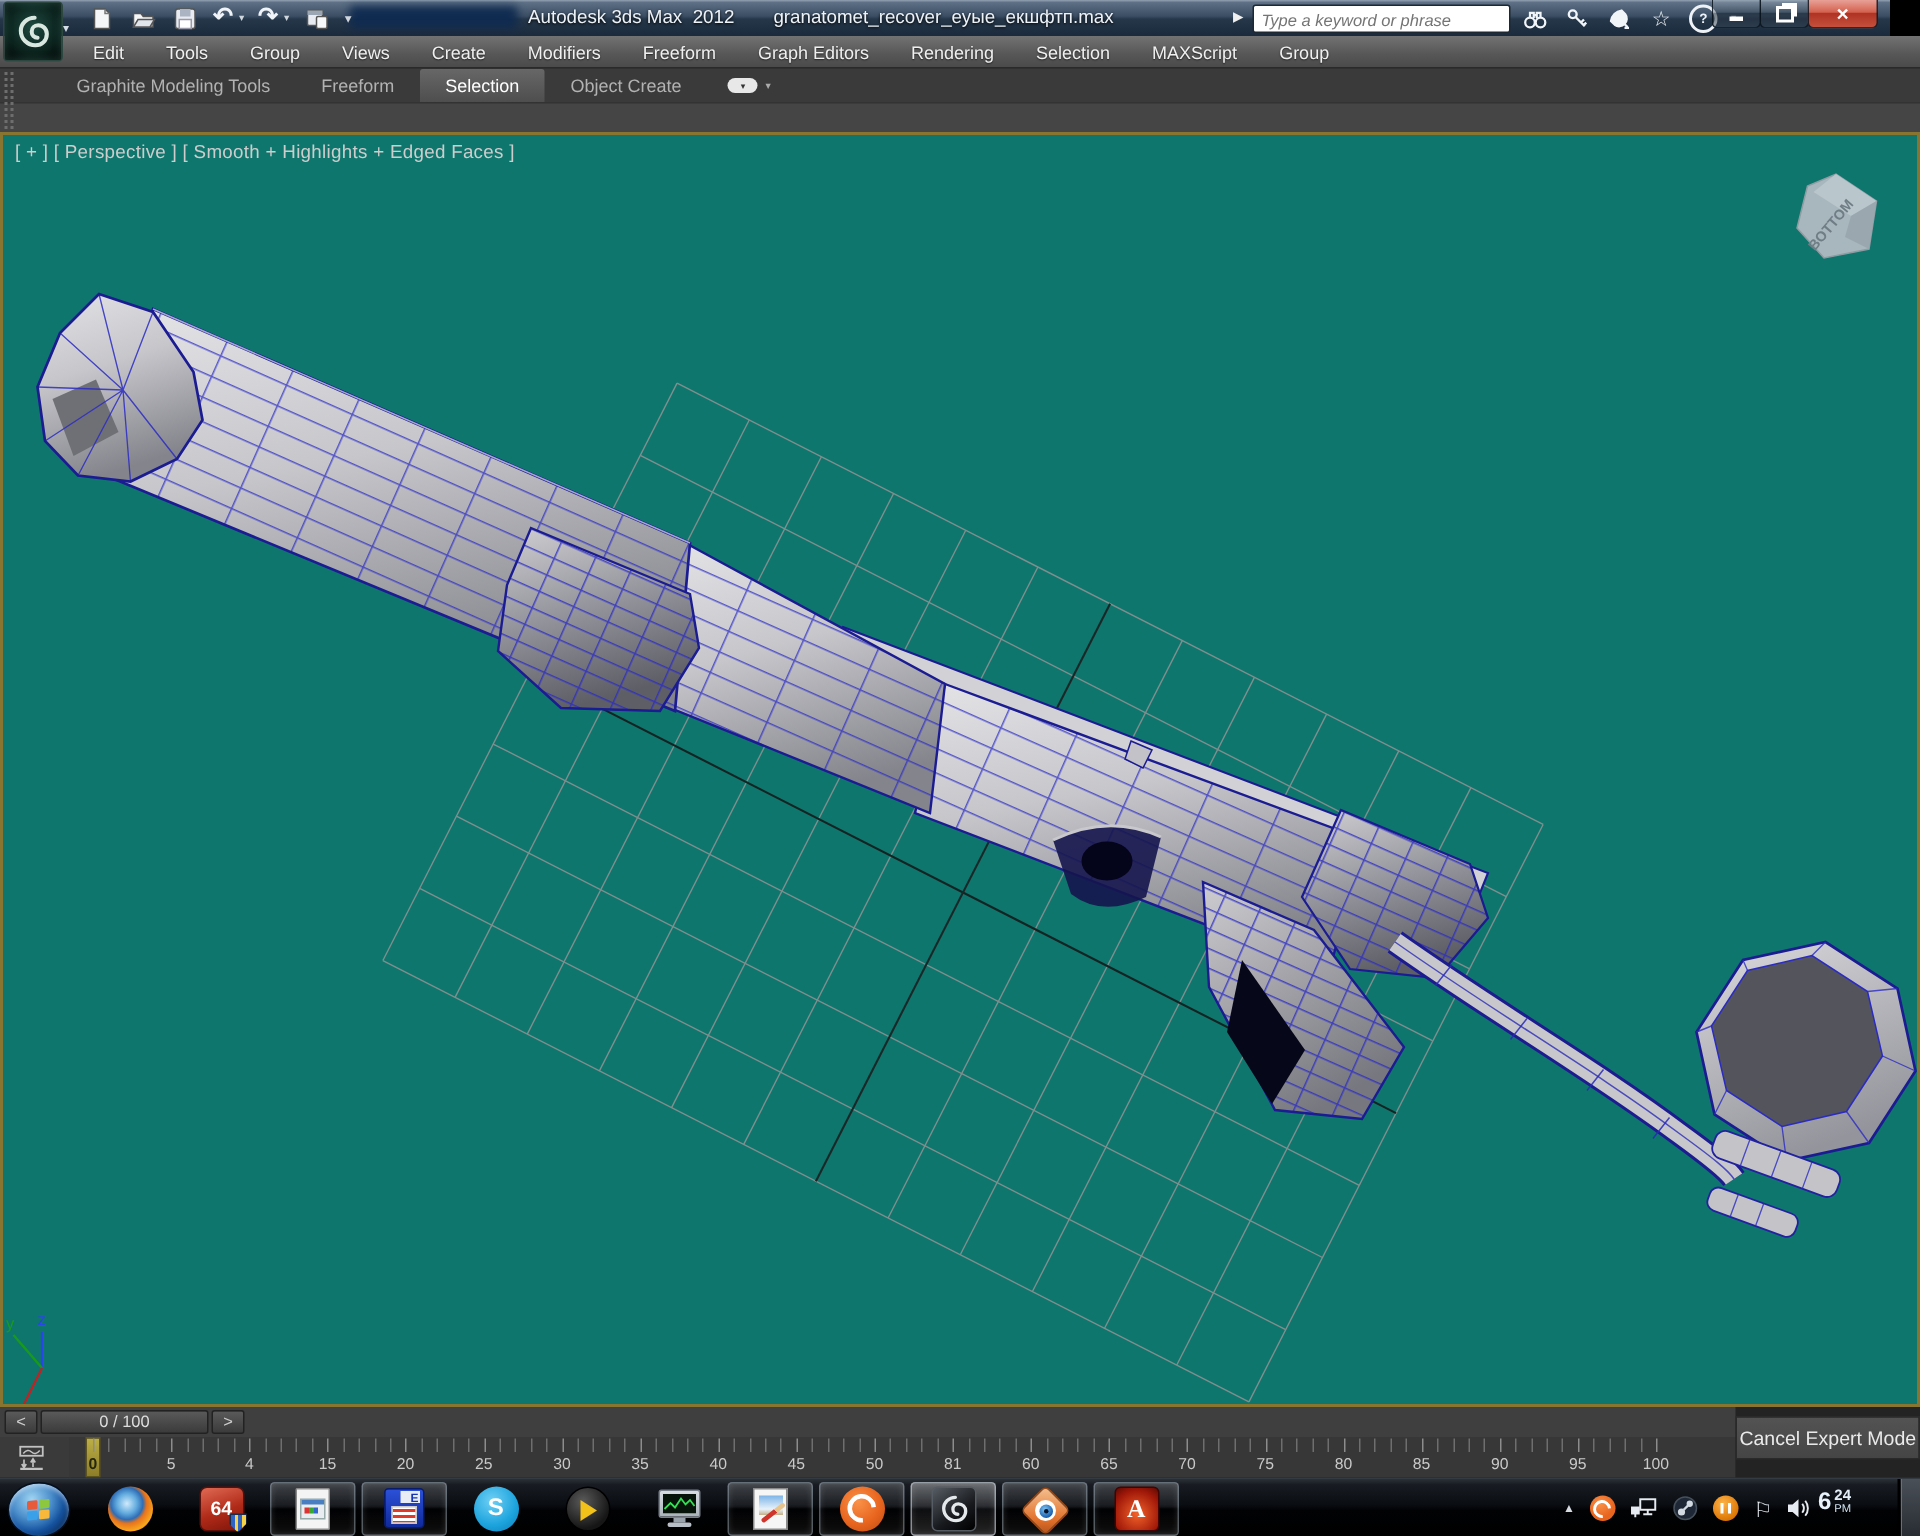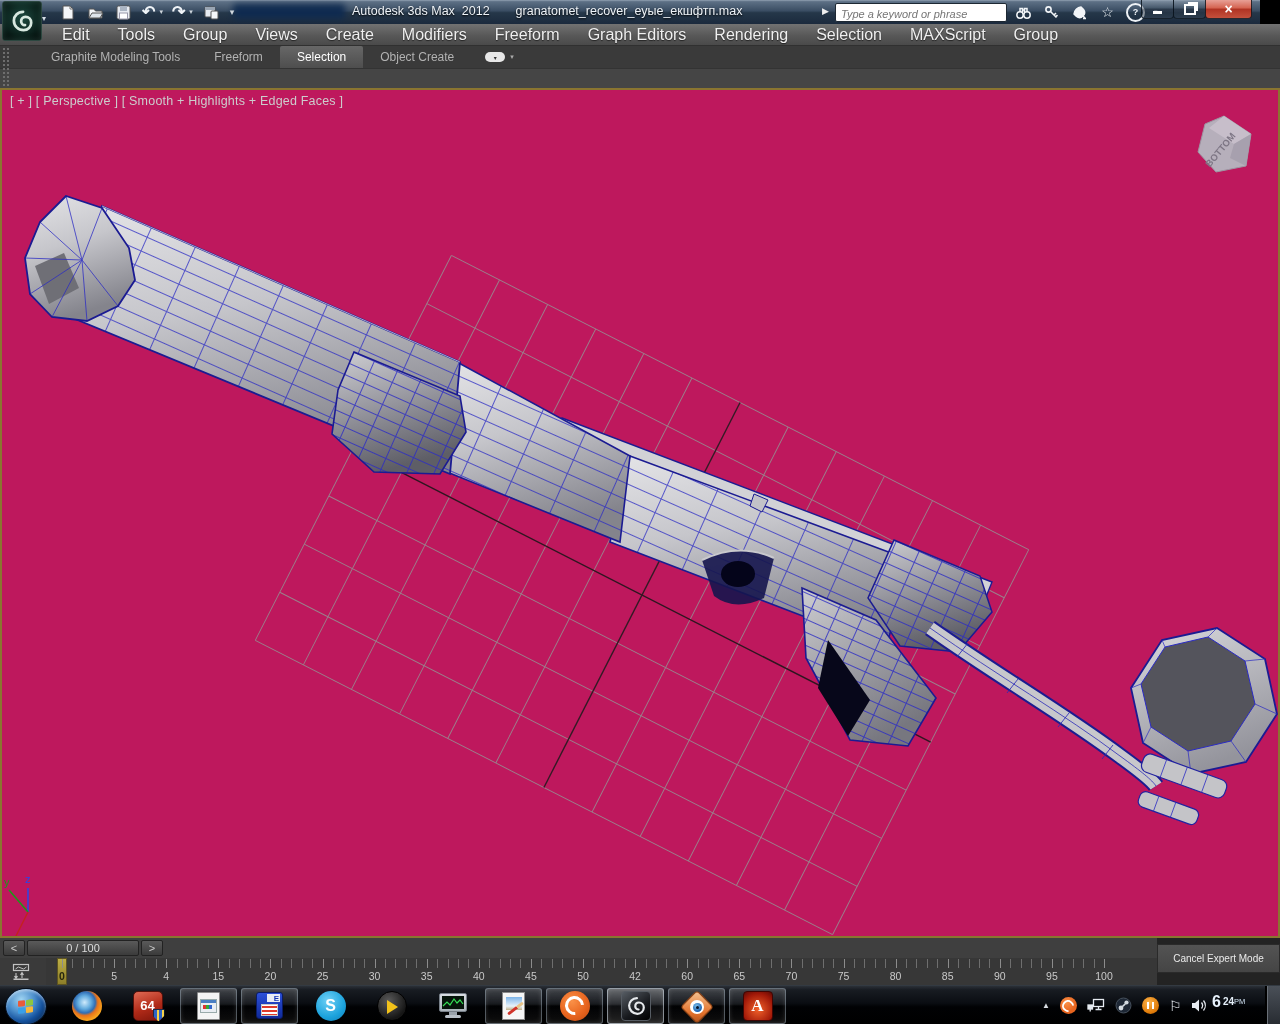--- a/index.html
+++ b/index.html
@@ -39,36 +39,36 @@
     background:linear-gradient(rgba(150,165,180,.55),rgba(70,85,100,.40) 45%,rgba(25,35,48,.55) 50%,rgba(60,75,92,.45));
     display:flex;align-items:center;justify-content:center;border-radius:0 0 4px 4px;margin-left:-1px}
   .winbtn.close{width:45px;background:linear-gradient(#e8a096,#d4624f 45%,#b03323 50%,#c4503c);color:#fff}
   .glyph-min{width:9px;height:3px;background:#fff;margin-top:7px}
   .glyph-restore{width:8px;height:7px;border:2px solid #fff;box-shadow:3px -3px 0 -1px #fff}
   .glyph-close{color:#fff;font-size:14px;font-weight:bold;line-height:14px}
   
   #menubar{position:absolute;left:0;top:24px;width:1280px;height:22px;
     background:linear-gradient(#727272,#585858 55%,#4a4a4a);border-bottom:1px solid #303030;
     display:flex;align-items:center;padding-left:48px;box-sizing:border-box}
-  .menu-item{padding:0 14px;font-size:16px;color:#f0f0f0;text-shadow:0 1px 1px #222;height:22px;
+  .menu-item{padding:0 14px;font-size:12px;color:#f0f0f0;text-shadow:0 1px 1px #222;height:22px;
     display:flex;align-items:center}
   
   #ribbonrow{position:absolute;left:0;top:46px;width:1280px;height:22px;background:#3a3a3a;display:flex;
     align-items:stretch;padding-left:34px;box-sizing:border-box}
   .rtab{padding:0 17px;font-size:12px;color:#b2b2b2;display:flex;align-items:center}
   .rtab.active{background:linear-gradient(#676767,#4e4e4e);color:#fff;border-radius:2px 2px 0 0}
   #ribbon-pill{margin-left:14px;align-self:center;display:flex;align-items:center;gap:5px}
   #ribbon-pill .pill{width:20px;height:10px;background:#e8e8e8;border-radius:5px;display:flex;align-items:center;
     justify-content:center;font-size:6px;color:#333}
   #ribbon-pill .caret{font-size:7px;color:#aaa}
   #ribbonstrip{position:absolute;left:0;top:68px;width:1280px;height:20px;background:#454545;border-top:1px solid #333}
   .grip{position:absolute;width:2px;background:repeating-linear-gradient(180deg,#6e6e6e 0 2px,transparent 2px 4px)}
   
   #viewport{position:absolute;left:0;top:88px;width:1280px;height:850px;box-sizing:border-box;
-    background:#be185d;border:2px solid #8a7530}
+    background:#0f766e;border:2px solid #8a7530}
   #vp-label{position:absolute;left:8px;top:4px;color:#cdcdcd;font-size:12.5px;letter-spacing:.2px;z-index:5}
   #scene{position:absolute;left:0;top:0;width:1276px;height:846px}
   
   #timeslider{position:absolute;left:0;top:938px;width:1280px;height:20px;background:#3f3f3f}
   .ts-btn{position:absolute;top:2px;height:16px;background:linear-gradient(#5a5a5a,#3b3b3b);border:1px solid #222;
     border-radius:2px;color:#ccc;font-size:11px;display:flex;align-items:center;justify-content:center;box-sizing:border-box}
   #ts-prev{left:3px;width:22px}
   #ts-handle{left:27px;width:112px;color:#ddd}
   #ts-next{left:141px;width:22px}
   
@@ -78,21 +78,21 @@
   #ruler{position:absolute;left:46px;top:0;width:1111px;height:27px;background:#373737}
   .tick{position:absolute;top:1px;width:1px;height:9px;background:#6e6e6e}
   .tick.major{background:#8c8c8c}
   .rlabel{position:absolute;top:12px;width:22px;margin-left:-11px;text-align:center;font-size:10.5px;color:#c9c9c9}
   .rlabel.cur{color:#26260f;font-weight:bold}
   #frame-marker{position:absolute;left:11px;top:0;width:10px;height:27px;
     background:linear-gradient(#bcae46,#8d7e29);border:1px solid #5e5420;box-sizing:border-box}
   #tb-right{position:absolute;left:1157px;top:938px;width:123px;height:47px;background:#232323}
   #cancel-expert{position:absolute;left:1157px;top:944px;width:123px;height:29px;
     background:linear-gradient(#535353,#454545);border:1px solid #2a2a2a;box-sizing:border-box;
-    color:#eaeaea;font-size:10px;display:flex;align-items:center;justify-content:center}
+    color:#eaeaea;font-size:13px;display:flex;align-items:center;justify-content:center}
   
   #taskbar{position:absolute;left:0;top:985px;width:1280px;height:39px;
     background:linear-gradient(#2b3037 0%,#181c22 10%,#0a0d12 45%,#010204 55%,#000 100%);
     border-top:1px solid #333a42;box-sizing:border-box}
   #start-orb{position:absolute;left:5px;top:2px;width:40px;height:35px;border-radius:50%;
     background:radial-gradient(circle at 38% 30%,#9fd4f2 0%,#4b8ecb 38%,#15529e 62%,#072448 88%,#041528);
     border:1px solid #050f1c;box-shadow:inset 0 2px 3px rgba(255,255,255,.5);display:flex;align-items:center;justify-content:center}
   .orb-flag{width:16px;height:14px;display:grid;grid-template-columns:7px 7px;grid-template-rows:6px 6px;gap:1px;
     transform:skewY(-6deg)}
   .orb-flag i{border-radius:1px}
@@ -160,21 +160,21 @@
   .tray-ic{display:flex;align-items:center;justify-content:center;color:#e6ebf1}
   .tr-arrow{font-size:8px;color:#d7dce2}
   .tr-circle{width:17px;height:17px;border-radius:50%;display:flex;align-items:center;justify-content:center}
   .tr-origin{background:radial-gradient(circle at 40% 32%,#fa9148,#e8651f 60%)}
   .tr-origin i{display:block;width:8px;height:8px;border:2px solid #fff;border-right-color:transparent;border-radius:50%;transform:rotate(40deg)}
   .tr-aimp{background:radial-gradient(circle at 40% 32%,#fcb34a,#e07c0a 65%,#b55d05)}
   .tr-aimp i{display:block;width:7px;height:7px;border-left:2px solid #fff;border-right:2px solid #fff;box-sizing:border-box}
   .tr-flag{font-size:14px;line-height:14px}
   #clock{position:absolute;left:1212px;top:7px;display:flex;align-items:center;gap:2px;color:#e4eef8}
   #clock .hour{font-size:16px;font-weight:bold;color:#e8f2fc}
-  #clock .col{display:flex;flex-direction:row;line-height:8px}
+  #clock .col{display:flex;flex-direction:column;line-height:8px}
   #clock .min{font-size:10px;font-weight:bold}
   #clock .ampm{font-size:7.5px;color:#cfe0f0}
   #show-desktop{position:absolute;right:0;top:0;width:13px;height:39px;
     background:linear-gradient(#4a5058,#272b31);border-left:2px solid #000;box-shadow:inset 1px 0 0 #6a7078}
 </style>
 </head>
 <body>
 
 <div id="titlebar">
   <div id="blur-smudge"></div>
@@ -513,21 +513,21 @@
       <div class="tick" style="left: 505.74px;"></div>
       <div class="tick" style="left: 516.16px;"></div>
       <div class="tick" style="left: 526.58px;"></div>
       <div class="tick major" style="left: 537px;"></div>
       <div class="rlabel" style="left: 537px;">50</div>
       <div class="tick" style="left: 547.42px;"></div>
       <div class="tick" style="left: 557.84px;"></div>
       <div class="tick" style="left: 568.26px;"></div>
       <div class="tick" style="left: 578.68px;"></div>
       <div class="tick major" style="left: 589.1px;"></div>
-      <div class="rlabel" style="left: 589.1px;">42</div>
+      <div class="rlabel" style="left: 589.1px;">81</div>
       <div class="tick" style="left: 599.52px;"></div>
       <div class="tick" style="left: 609.94px;"></div>
       <div class="tick" style="left: 620.36px;"></div>
       <div class="tick" style="left: 630.78px;"></div>
       <div class="tick major" style="left: 641.2px;"></div>
       <div class="rlabel" style="left: 641.2px;">60</div>
       <div class="tick" style="left: 651.62px;"></div>
       <div class="tick" style="left: 662.04px;"></div>
       <div class="tick" style="left: 672.46px;"></div>
       <div class="tick" style="left: 682.88px;"></div>

